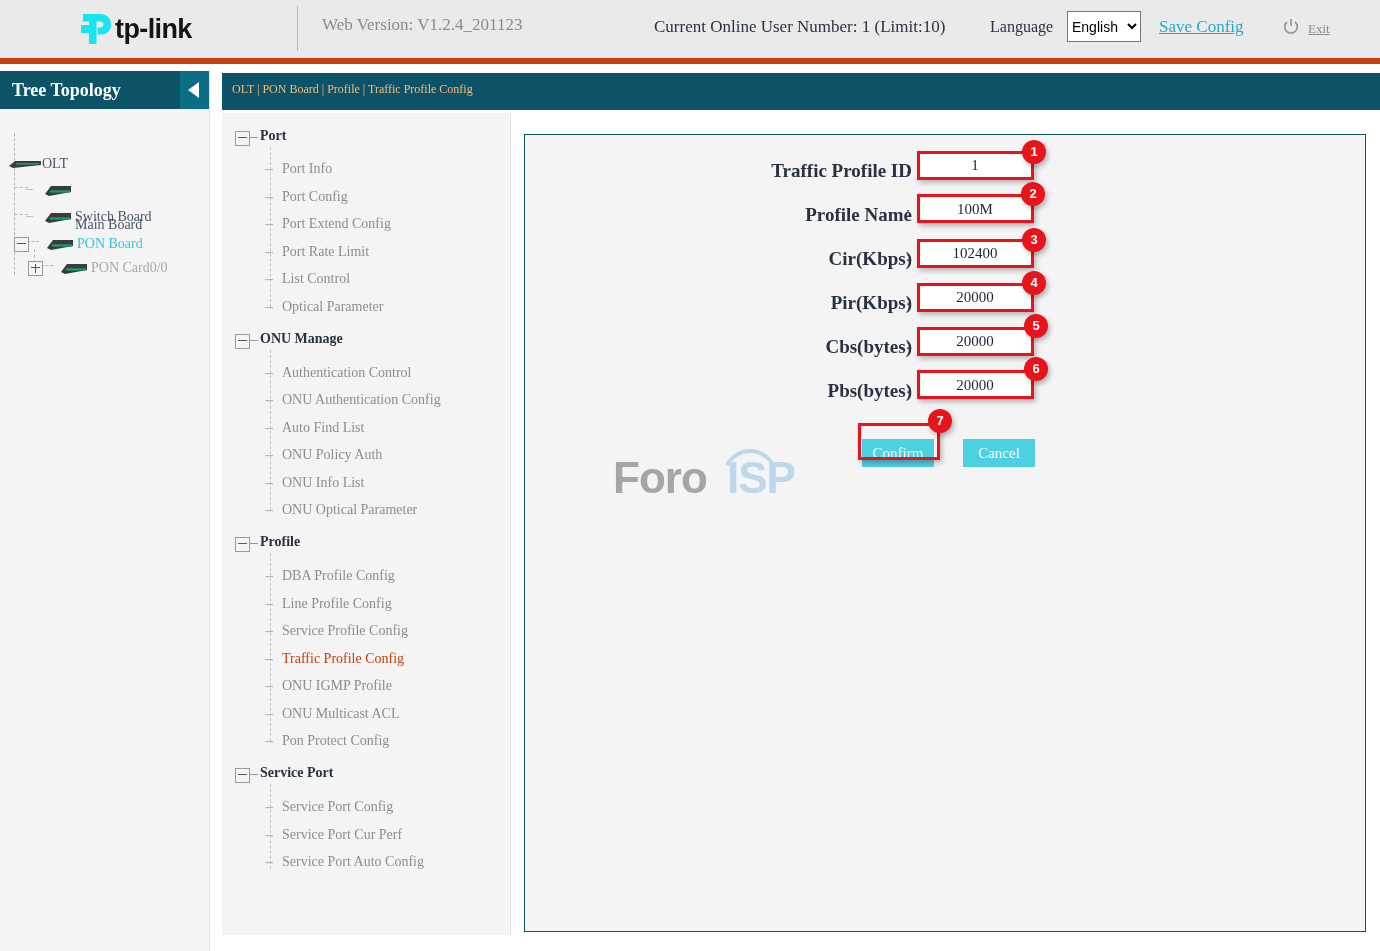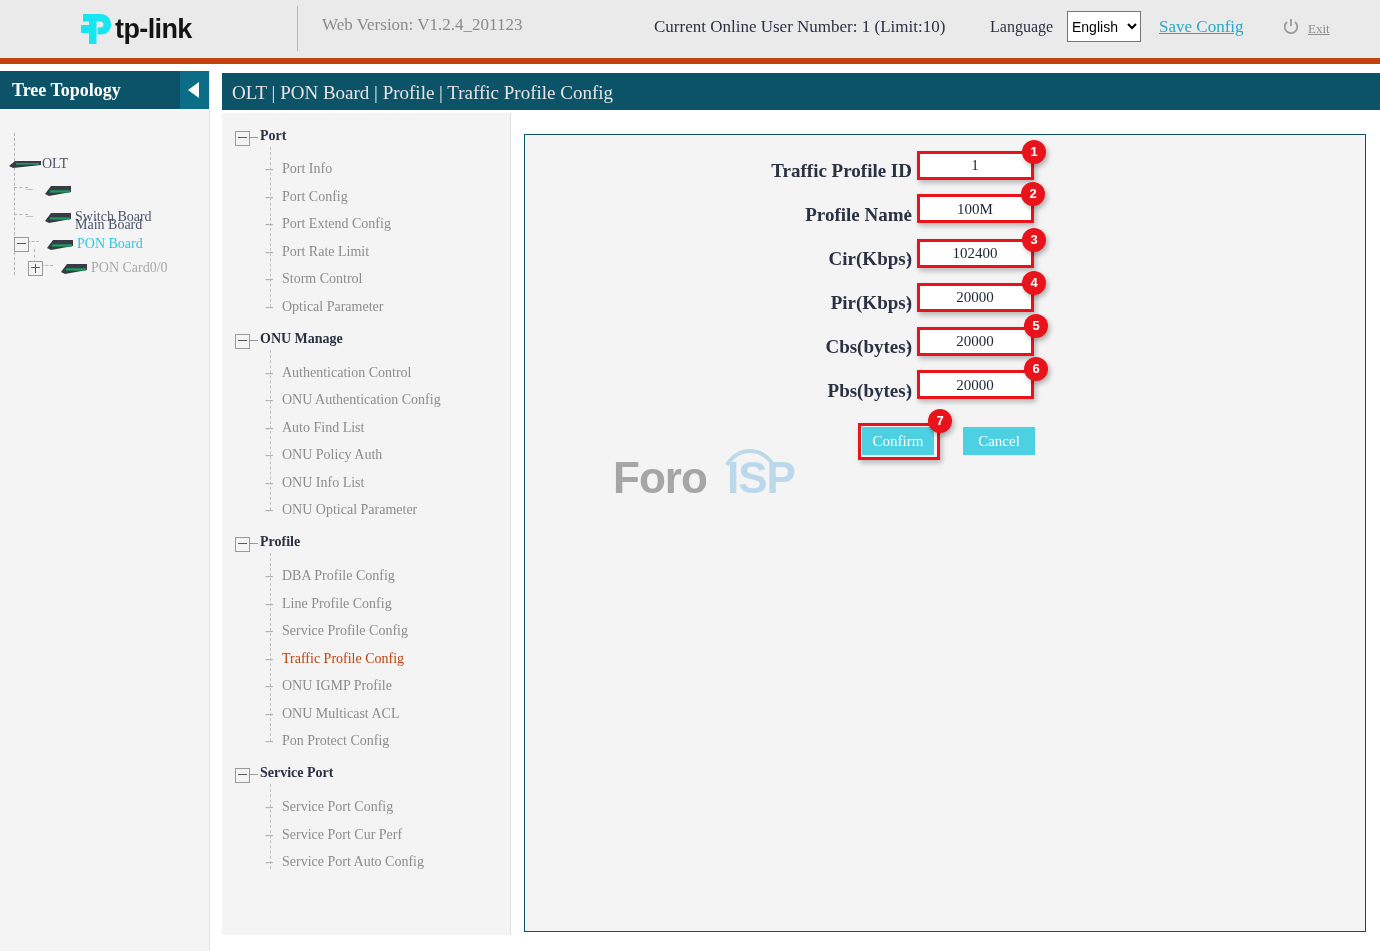--- a/index.html
+++ b/index.html
@@ -186,21 +186,21 @@
   }
 
   
   .content-bar {
     position: absolute; left: 222px; top: 73px;
     width: 1158px; height: 37px;
     background: #0d5368;
   }
   .content-bar span {
     position: absolute; left: 10px; top: 9px;
-    font-size: 19px; color: #e5e5e5;
+    font-size: 12px; color: #fdba74;
   }
   .form-panel {
     position: absolute; left: 524px; top: 134px;
     width: 840px; height: 796px;
     background: #f4f4f4;
     border: 1px solid #0d5368;
   }
 
   
   .watermark {
@@ -256,21 +256,21 @@
     width: 24px; height: 24px; border-radius: 50%;
     background: #e8131b;
     color: #ffffff;
     font-family: "Liberation Sans", sans-serif;
     font-size: 13px; font-weight: bold;
     text-align: center; line-height: 24px;
     box-shadow: 2px 3px 5px rgba(0,0,0,0.28);
   }
 
   .btn {
-    position: absolute; top: 0;
+    position: absolute; top: 12px;
     width: 72px; height: 28px;
     background: #4dd0e1;
     border: none;
     color: #ffffff;
     font-family: "Liberation Serif", serif;
     font-size: 15px;
     cursor: pointer;
   }
 </style>
 </head>
@@ -390,21 +390,21 @@
     <div class="nav-item" style="top:101px;">
         <span class="nidash">--</span>
         <span class="nilabel">Port Extend Config</span>
       </div>
     <div class="nav-item" style="top:129px;">
         <span class="nidash">--</span>
         <span class="nilabel">Port Rate Limit</span>
       </div>
     <div class="nav-item" style="top:156px;">
         <span class="nidash">--</span>
-        <span class="nilabel">Storm Control</span>
+        <span class="nilabel">List Control</span>
       </div>
     <div class="nav-item" style="top:184px;">
         <span class="nidash">--</span>
         <span class="nilabel">Optical Parameter</span>
       </div>
 
     <div class="nav-group" style="top:217px;">
       <span class="ngbox">
           <i></i>
         </span>

